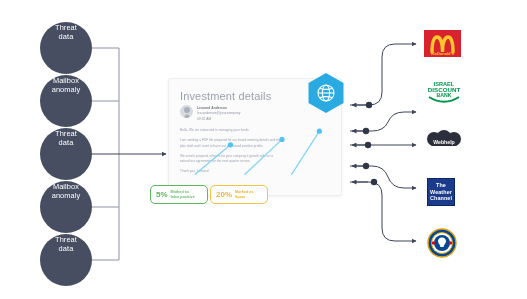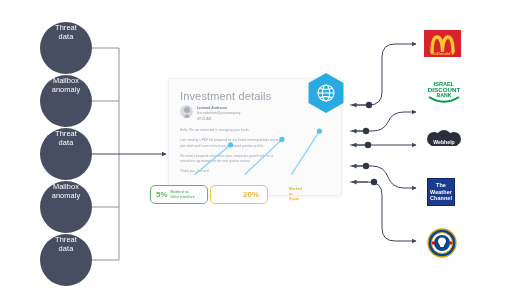--- a/index.html
+++ b/index.html
@@ -155,21 +155,21 @@
   }
   .badge .lbl {
     font-size: 3.6px;
     font-weight: bold;
     line-height: 1.35;
     letter-spacing: .1px;
   }
   #badge-1 { left: 150px; top: 185px; width: 58px; border: 1.3px solid #5cb85c; }
   #badge-1 .pct, #badge-1 .lbl { color: #5cb85c; }
   #badge-2 { left: 210px; top: 185px; width: 58px; border: 1.3px solid #f3c442; }
-  #badge-2 .pct, #badge-2 .lbl { color: #e8b431; margin-left: 27px; }
+  #badge-2 .pct, #badge-2 .lbl { color: #e8b431; }
   #badge-3 { left: 272px; top: 185px; width: 66px; border: 1.3px solid #ef5350; }
   #badge-3 .pct, #badge-3 .lbl { color: #ef5350; }
 
   
   .logo {
     position: absolute;
     width: 38px;
     height: 30px;
     display: flex;
     align-items: center;

